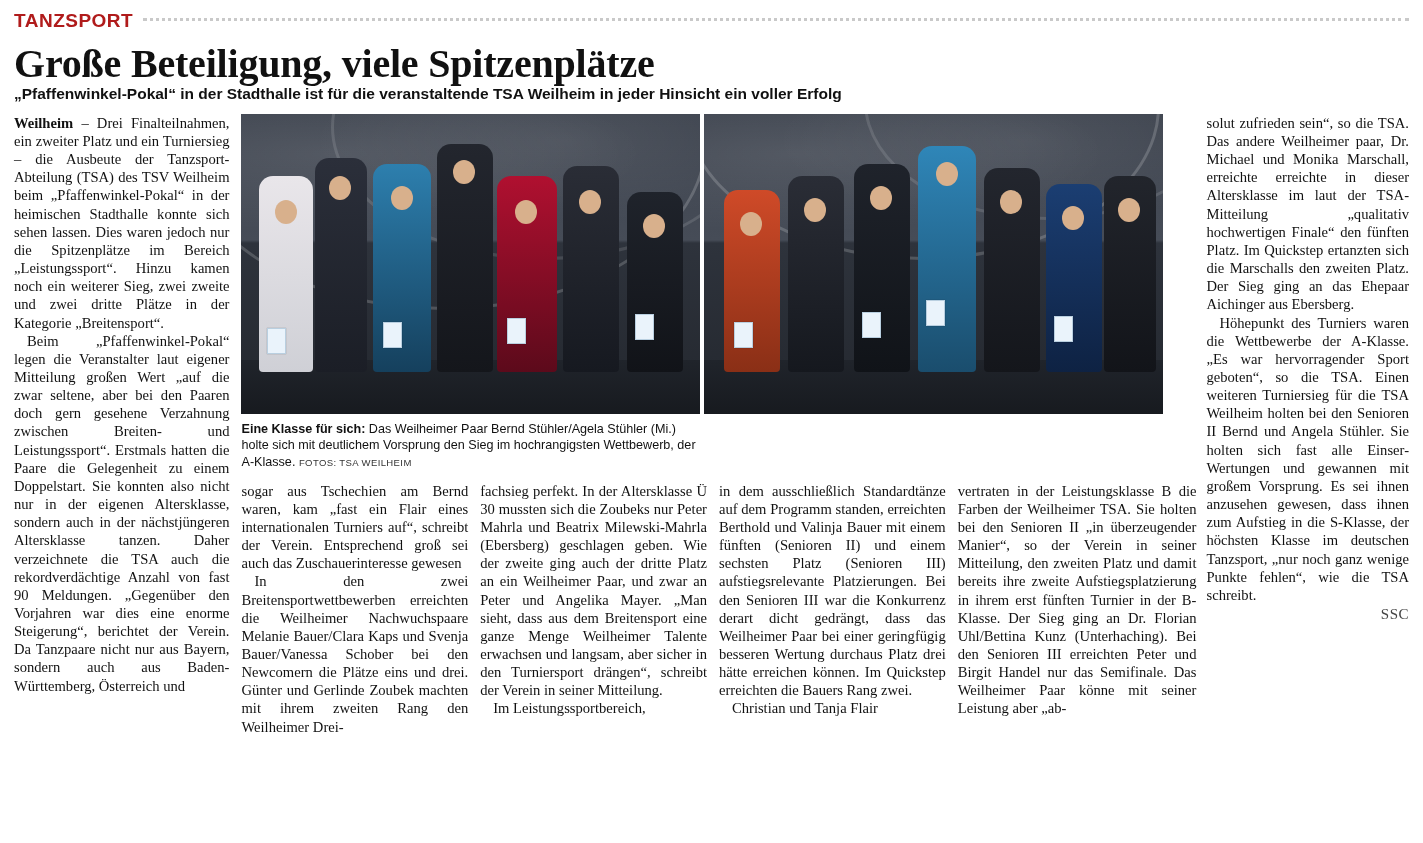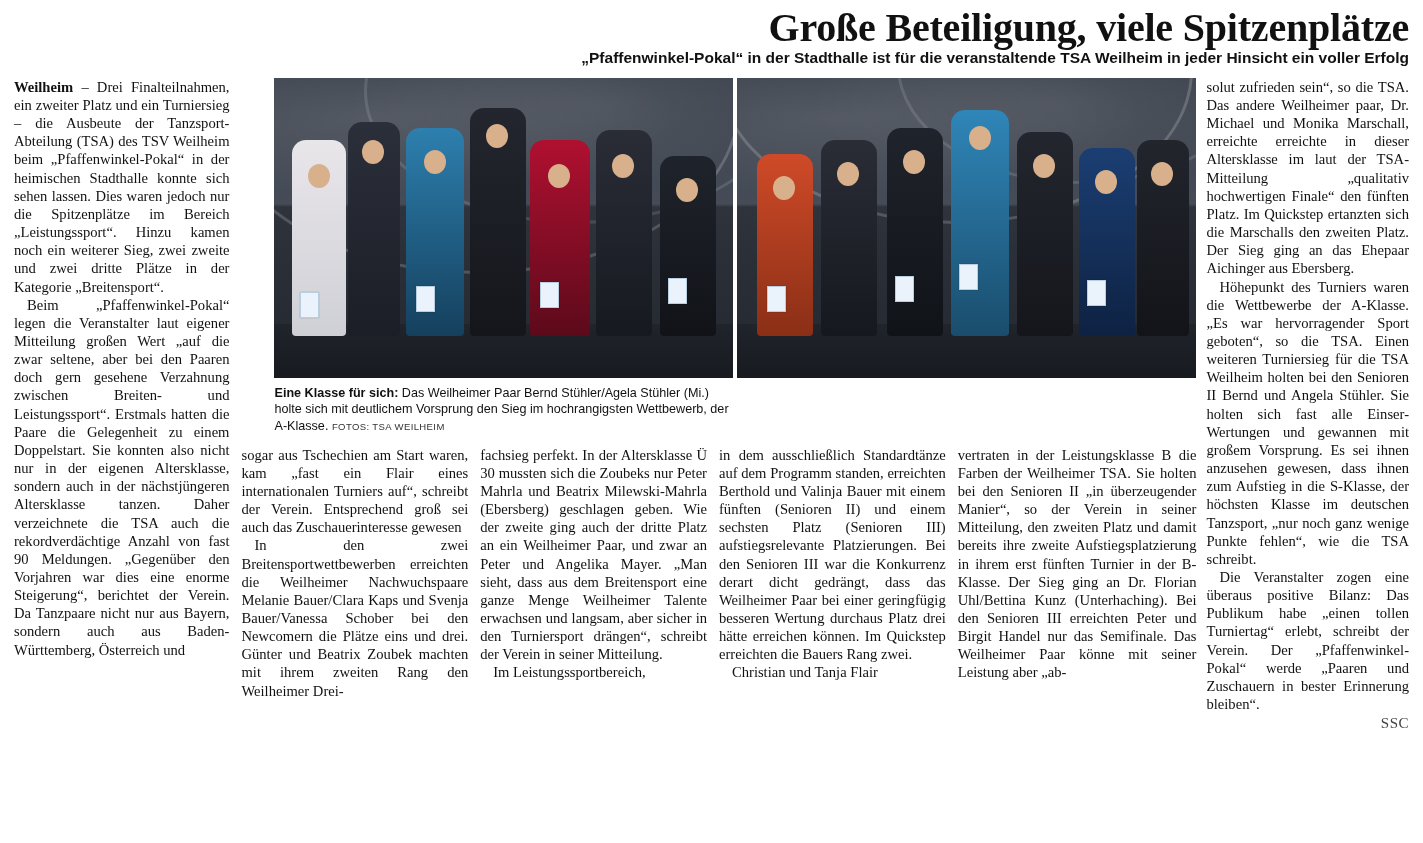--- a/index.html
+++ b/index.html
@@ -39,21 +39,21 @@
   }
   .kicker-dots {
     flex: 1;
     margin-left: 10px;
     height: 3px;
     border-top: 3px dotted #c9c9c9;
   }
 
   
   .headline-block {
-    text-align: right;
+    text-align: left;
     margin-top: 6px;
   }
   .headline {
     font-family: "Liberation Serif", serif;
     font-size: 40px;
     font-weight: bold;
     line-height: 1.08;
     letter-spacing: -0.2px;
   }
   .subhead {
@@ -81,21 +81,20 @@
 
   .center-area {
     width: 955px;
     display: flex;
     flex-direction: column;
   }
 
   .photos {
     display: flex;
     gap: 4px;
-    justify-content: flex-end;
   }
   .photo-wrap { width: 459px; }
   .photo {
     width: 459px;
     height: 300px;
     overflow: hidden;
     position: relative;
     background: #2b2f38;
   }
 
@@ -185,20 +184,24 @@
     letter-spacing: 0.5px;
     color: #444;
     margin-top: 2px;
   }
 </style>
 </head>
 <body>
 
 <div class="page">
 
+  <div class="kicker-row">
+    <div class="kicker">TANZSPORT</div>
+    <div class="kicker-dots"></div>
+  </div>
 
   <div class="headline-block">
     <div class="headline">Große Beteiligung, viele Spitzenplätze</div>
     <div class="subhead">„Pfaffenwinkel-Pokal“ in der Stadthalle ist für die veranstaltende TSA Weilheim in jeder Hinsicht ein voller Erfolg</div>
   </div>
 
   <div class="content">
 
     <div class="col col-narrow">
       <div class="body-text">
@@ -280,22 +283,22 @@
 
             <div class="person" style="left:400px;width:52px;height:196px;background:linear-gradient(180deg,#22252c,#121419);"></div>
             <div class="head" style="left:414px;top:84px;width:22px;height:24px;"></div>
           </div>
         </div>
       </div>
 
       <div class="lower-cols">
         <div class="lower-col">
           <div class="body-text">
-            <p class="first">sogar aus Tschechien am Start waren, kam „fast ein Flair eines internationalen Turniers auf“, schreibt der Verein. Entsprechend groß sei auch das Zuschauerinteresse gewesen</p>
-            <p>In den zwei Breitensportwettbewerben erreichten die Weilheimer Nachwuchspaare Melanie Bauer/Clara Kaps und Svenja Bauer/Vanessa Schober bei den Newcomern die Plätze eins und drei. Günter und Beatrix Zoubek machten mit ihrem zweiten Rang den Weilheimer Drei-</p>
+            <p class="first">sogar aus Tschechien am Bernd waren, kam „fast ein Flair eines internationalen Turniers auf“, schreibt der Verein. Entsprechend groß sei auch das Zuschauerinteresse gewesen</p>
+            <p>In den zwei Breitensportwettbewerben erreichten die Weilheimer Nachwuchspaare Melanie Bauer/Clara Kaps und Svenja Bauer/Vanessa Schober bei den Newcomern die Plätze eins und drei. Günter und Gerlinde Zoubek machten mit ihrem zweiten Rang den Weilheimer Drei-</p>
           </div>
         </div>
         <div class="lower-col">
           <div class="body-text">
             <p class="first">fachsieg perfekt. In der Altersklasse Ü 30 mussten sich die Zoubeks nur Peter Mahrla und Beatrix Milewski-Mahrla (Ebersberg) geschlagen geben. Wie der zweite ging auch der dritte Platz an ein Weilheimer Paar, und zwar an Peter und Angelika Mayer. „Man sieht, dass aus dem Breitensport eine ganze Menge Weilheimer Talente erwachsen und langsam, aber sicher in den Turniersport drängen“, schreibt der Verein in seiner Mitteilung.</p>
             <p>Im Leistungssportbereich,</p>
           </div>
         </div>
         <div class="lower-col">
           <div class="body-text">
@@ -308,19 +311,18 @@
             <p class="first">vertraten in der Leistungsklasse B die Farben der Weilheimer TSA. Sie holten bei den Senioren II „in überzeugender Manier“, so der Verein in seiner Mitteilung, den zweiten Platz und damit bereits ihre zweite Aufstiegsplatzierung in ihrem erst fünften Turnier in der B-Klasse. Der Sieg ging an Dr. Florian Uhl/Bettina Kunz (Unterhaching). Bei den Senioren III erreichten Peter und Birgit Handel nur das Semifinale. Das Weilheimer Paar könne mit seiner Leistung aber „ab-</p>
           </div>
         </div>
       </div>
     </div>
 
     <div class="col col-last">
       <div class="body-text">
         <p class="first">solut zufrieden sein“, so die TSA. Das andere Weilheimer paar, Dr. Michael und Monika Marschall, erreichte erreichte in dieser Altersklasse im laut der TSA-Mitteilung „qualitativ hochwertigen Finale“ den fünften Platz. Im Quickstep ertanzten sich die Marschalls den zweiten Platz. Der Sieg ging an das Ehepaar Aichinger aus Ebersberg.</p>
         <p>Höhepunkt des Turniers waren die Wettbewerbe der A-Klasse. „Es war hervorragender Sport geboten“, so die TSA. Einen weiteren Turniersieg für die TSA Weilheim holten bei den Senioren II Bernd und Angela Stühler. Sie holten sich fast alle Einser-Wertungen und gewannen mit großem Vorsprung. Es sei ihnen anzusehen gewesen, dass ihnen zum Aufstieg in die S-Klasse, der höchsten Klasse im deutschen Tanzsport, „nur noch ganz wenige Punkte fehlen“, wie die TSA schreibt.</p>
-        <p>Die Veranstalter zogen eine überaus positive Bilanz: Das Publikum habe „einen tollen Turniertag“ erlebt, schreibt der Verein. Der „Pfaffenwinkel-Pokal“ werde „Paaren und Zuschauern in bester Erinnerung bleiben“.</p>
       </div>
       <div class="sig">SSC</div>
     </div>
 
   </div>
 </div>
 
 </body></html>

